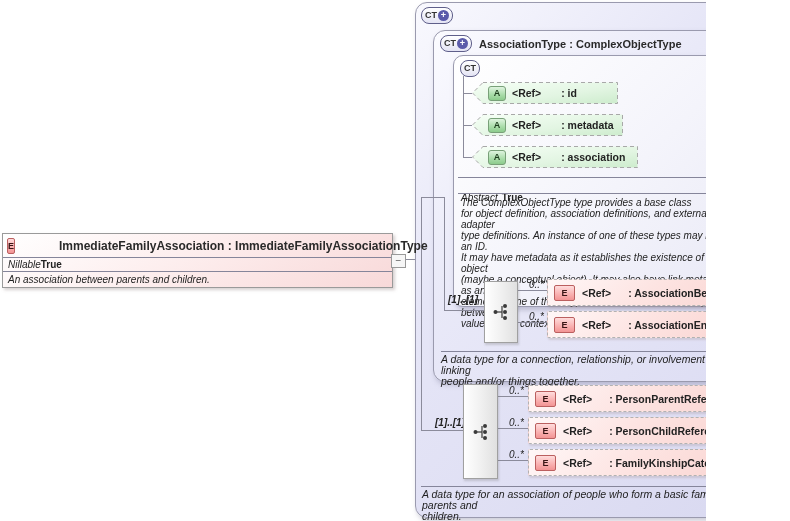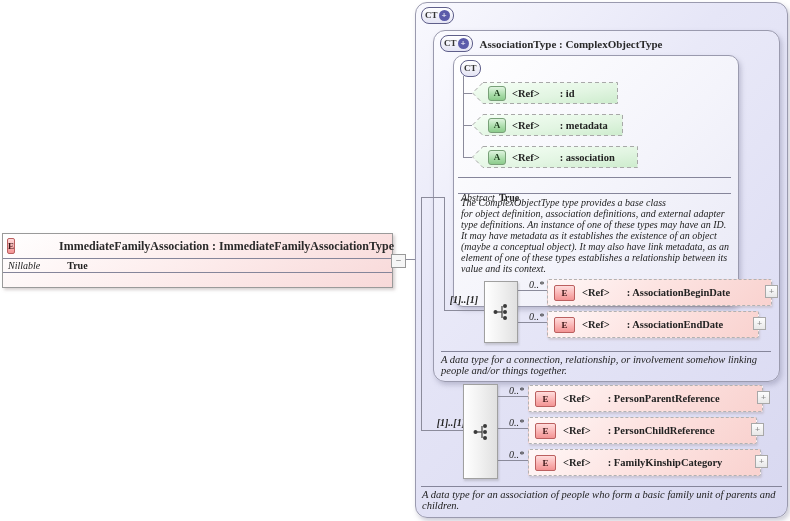--- a/index.html
+++ b/index.html
@@ -1,17 +1,17 @@
 <!DOCTYPE html>
 <html><head>
 <meta charset="utf-8">
 <style>
   html,body{margin:0;padding:0;background:#fff;}
-  .canvas{position:relative;width:790px;height:521px;background:#ffffff;
-          font-family:Liberation Serif, serif;color:#222;overflow:hidden;}
+  .canvas{position:relative;width:706px;height:521px;background:#ffffff;
+          font-family:Liberation Sans, sans-serif;color:#222;overflow:hidden;}
 
   
   .container{position:absolute;border:1px solid #9a9aae;border-radius:12px;
              box-shadow:2px 3px 5px rgba(110,110,140,.35);}
   .outer{left:415px;top:2px;width:371px;height:514px;
          background:linear-gradient(135deg,#f9f9fe 0%,#e6e6f7 35%,#d8d8f0 100%);}
   .assoc{left:433px;top:30px;width:345px;height:350px;
          background:linear-gradient(135deg,#fbfbff 0%,#e9e9f8 40%,#dcdcf3 100%);}
   .complex{left:453px;top:55px;width:284px;height:250px;border-radius:10px;
            background:linear-gradient(135deg,#ffffff 0%,#f4f4fb 55%,#e9e9f6 100%);}
@@ -70,21 +70,21 @@
   
   .line{position:absolute;background:#8b8b9b;}
 
   
   .left-box{position:absolute;left:2px;top:233px;width:389px;height:53px;
             border:1px solid #9a9a9a;background:linear-gradient(150deg,#ffffff 0%,#fdeeee 45%,#f8d9d9 100%);
             box-shadow:2px 2px 3px rgba(140,120,120,.35);display:flex;flex-direction:column;}
   .lb-header{display:flex;align-items:center;gap:8px;padding:3px 4px;height:18px;white-space:nowrap;}
   .lb-title{font-weight:bold;font-size:12px;color:#2a2a2a;margin-left:36px;}
   .lb-divider{height:1px;background:#85859a;margin:0;}
-  .prop-row{display:flex;align-items:center;gap:27px;padding:1px 5px;height:11px;}
+  .prop-row{display:flex;align-items:center;gap:0;padding:1px 5px;height:11px;}
   .prop-name{font-style:italic;font-size:10px;}
   .prop-value{font-weight:bold;font-size:10px;}
   .lb-ann{padding:2px 5px;font-style:italic;font-size:10px;color:#222;}
   .toggle{position:absolute;left:391px;top:254px;width:13px;height:12px;border:1px solid #999;
           background:#f6f6f6;display:flex;align-items:center;justify-content:center;
           font-size:10px;color:#555;line-height:10px;}
 
   .abstract-row{position:absolute;display:flex;gap:4px;align-items:center;margin-top:12px;}
 </style>
 </head>
@@ -262,16 +262,17 @@
     <div class="lb-header">
       <span class="e-icon">E</span>
       <span class="lb-title">ImmediateFamilyAssociation : ImmediateFamilyAssociationType</span>
     </div>
     <div class="lb-divider"></div>
     <div class="prop-row">
       <span class="prop-name">Nillable</span>
       <span class="prop-value">True</span>
     </div>
     <div class="lb-divider"></div>
+    <div class="lb-ann">An association between parents and children.</div>
   </div>
   <div class="toggle">−</div>
 
 </div>
 
 </body></html>

